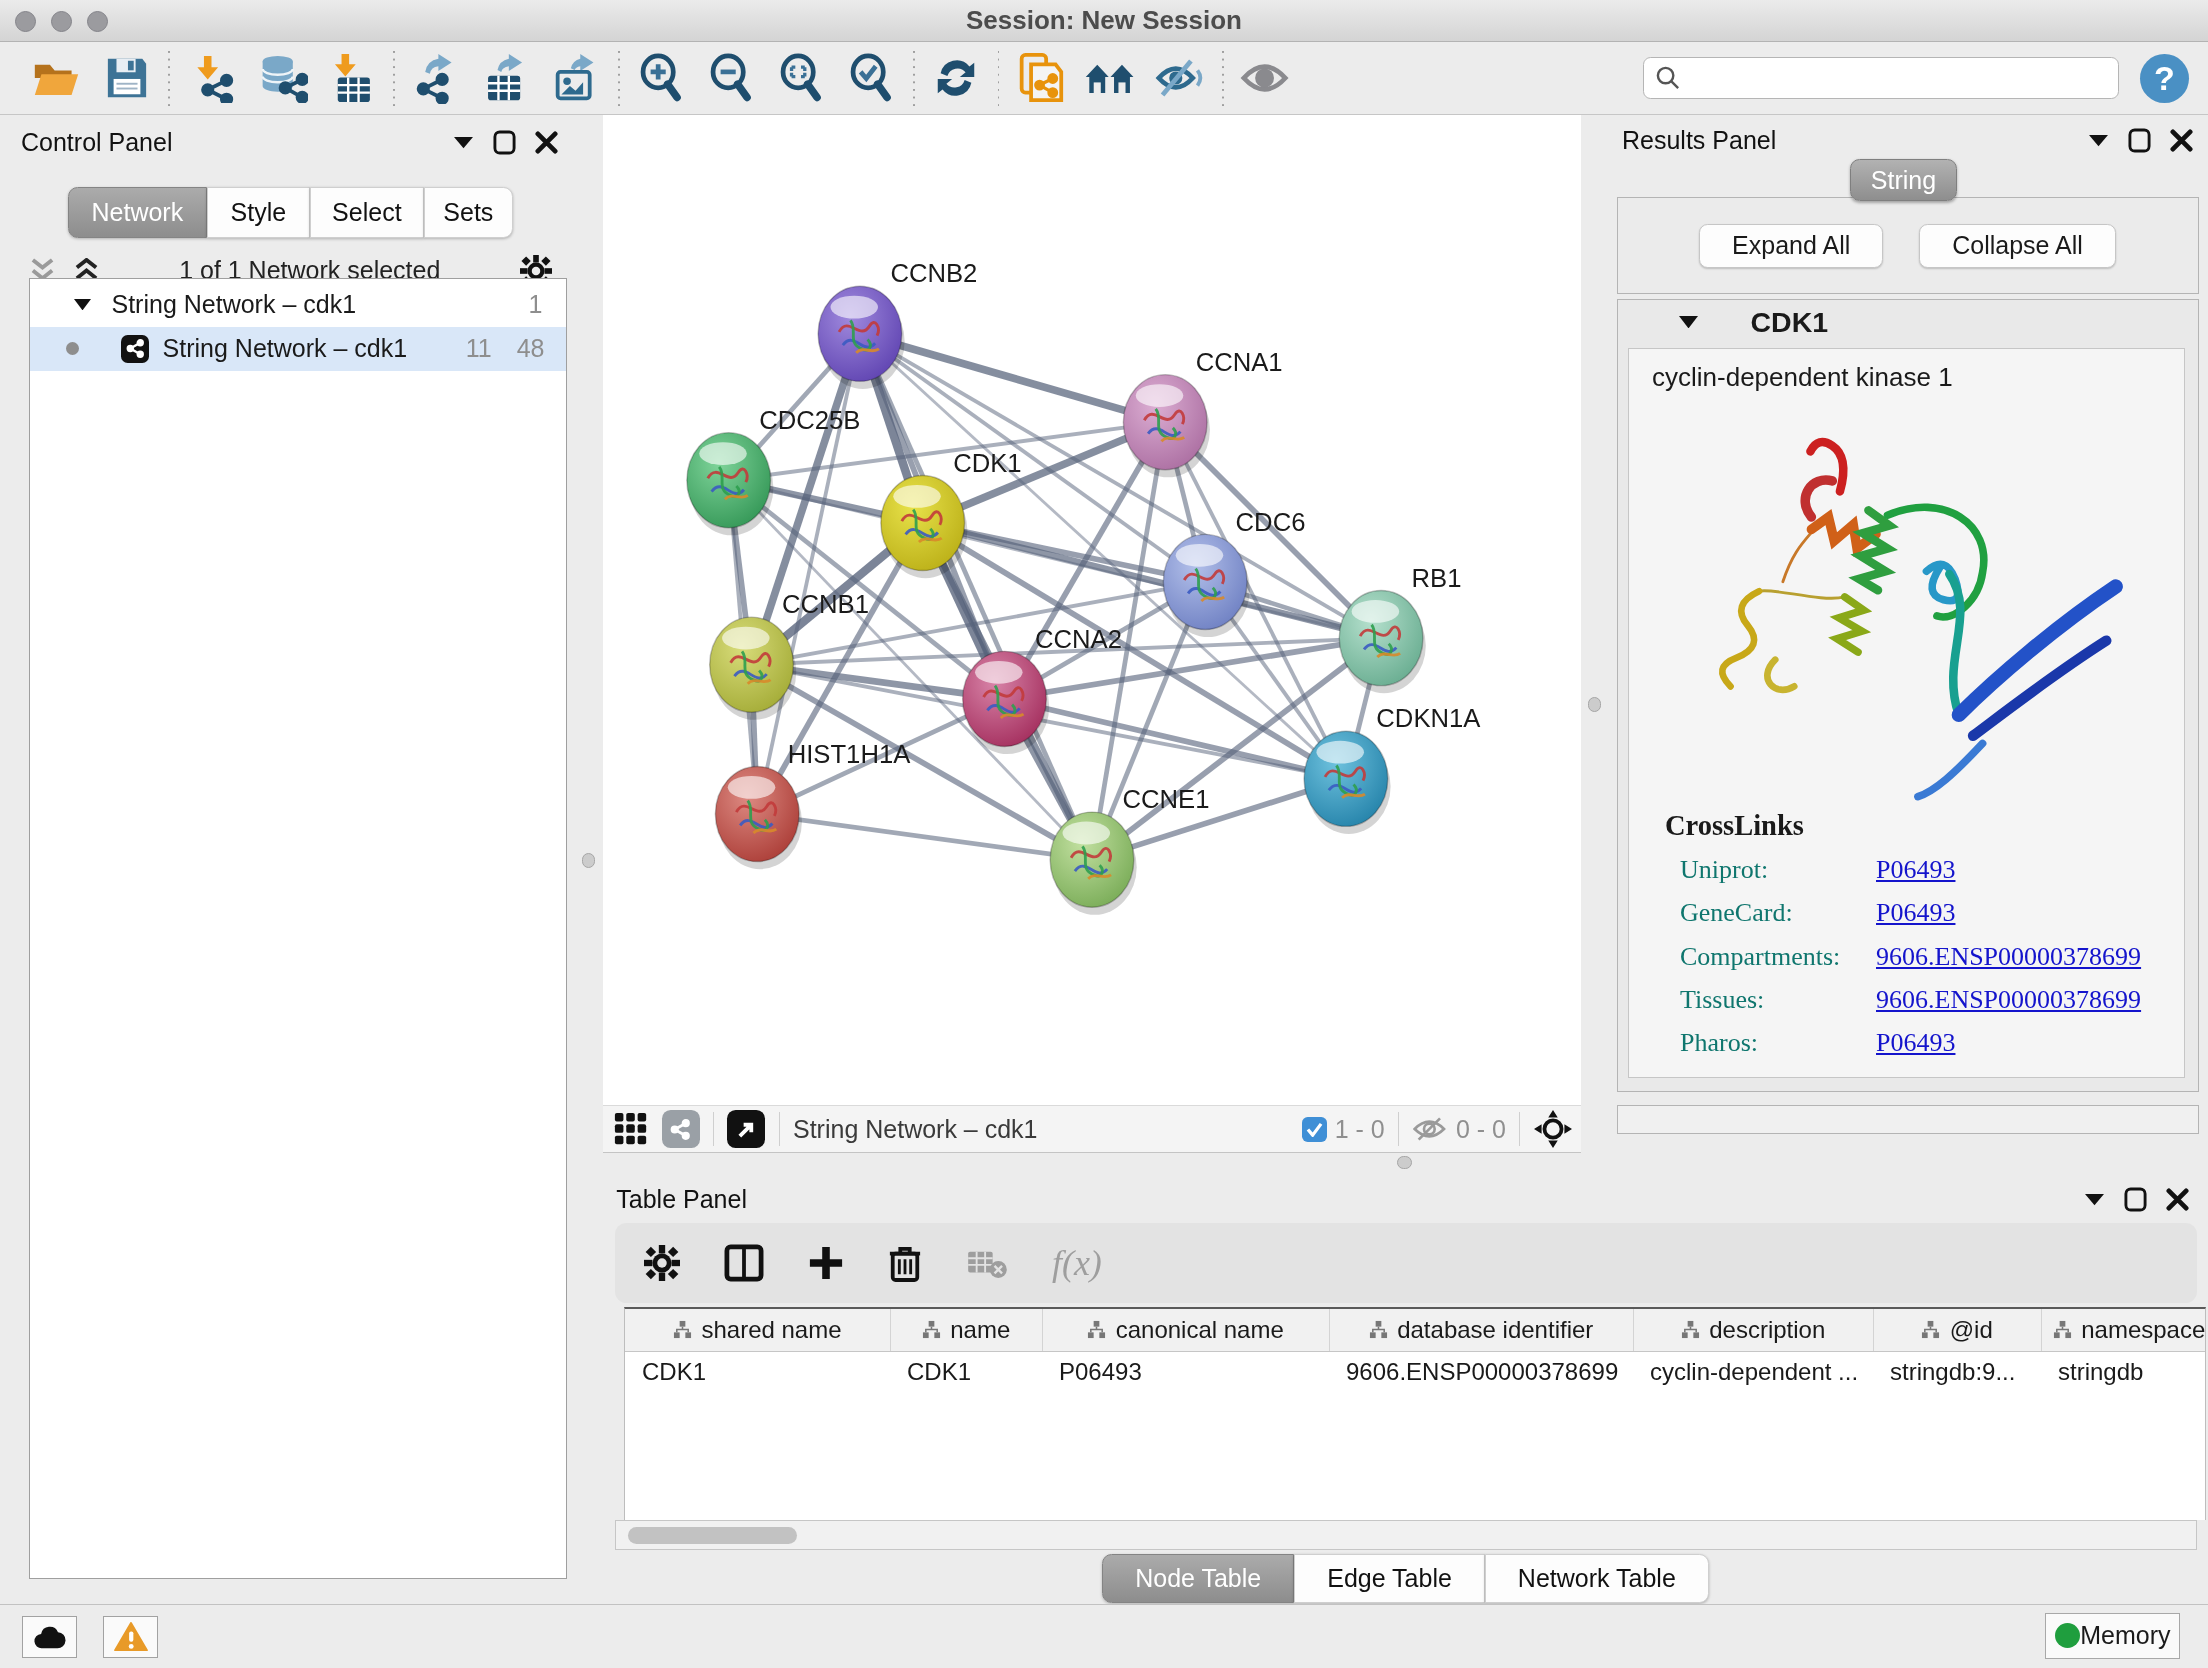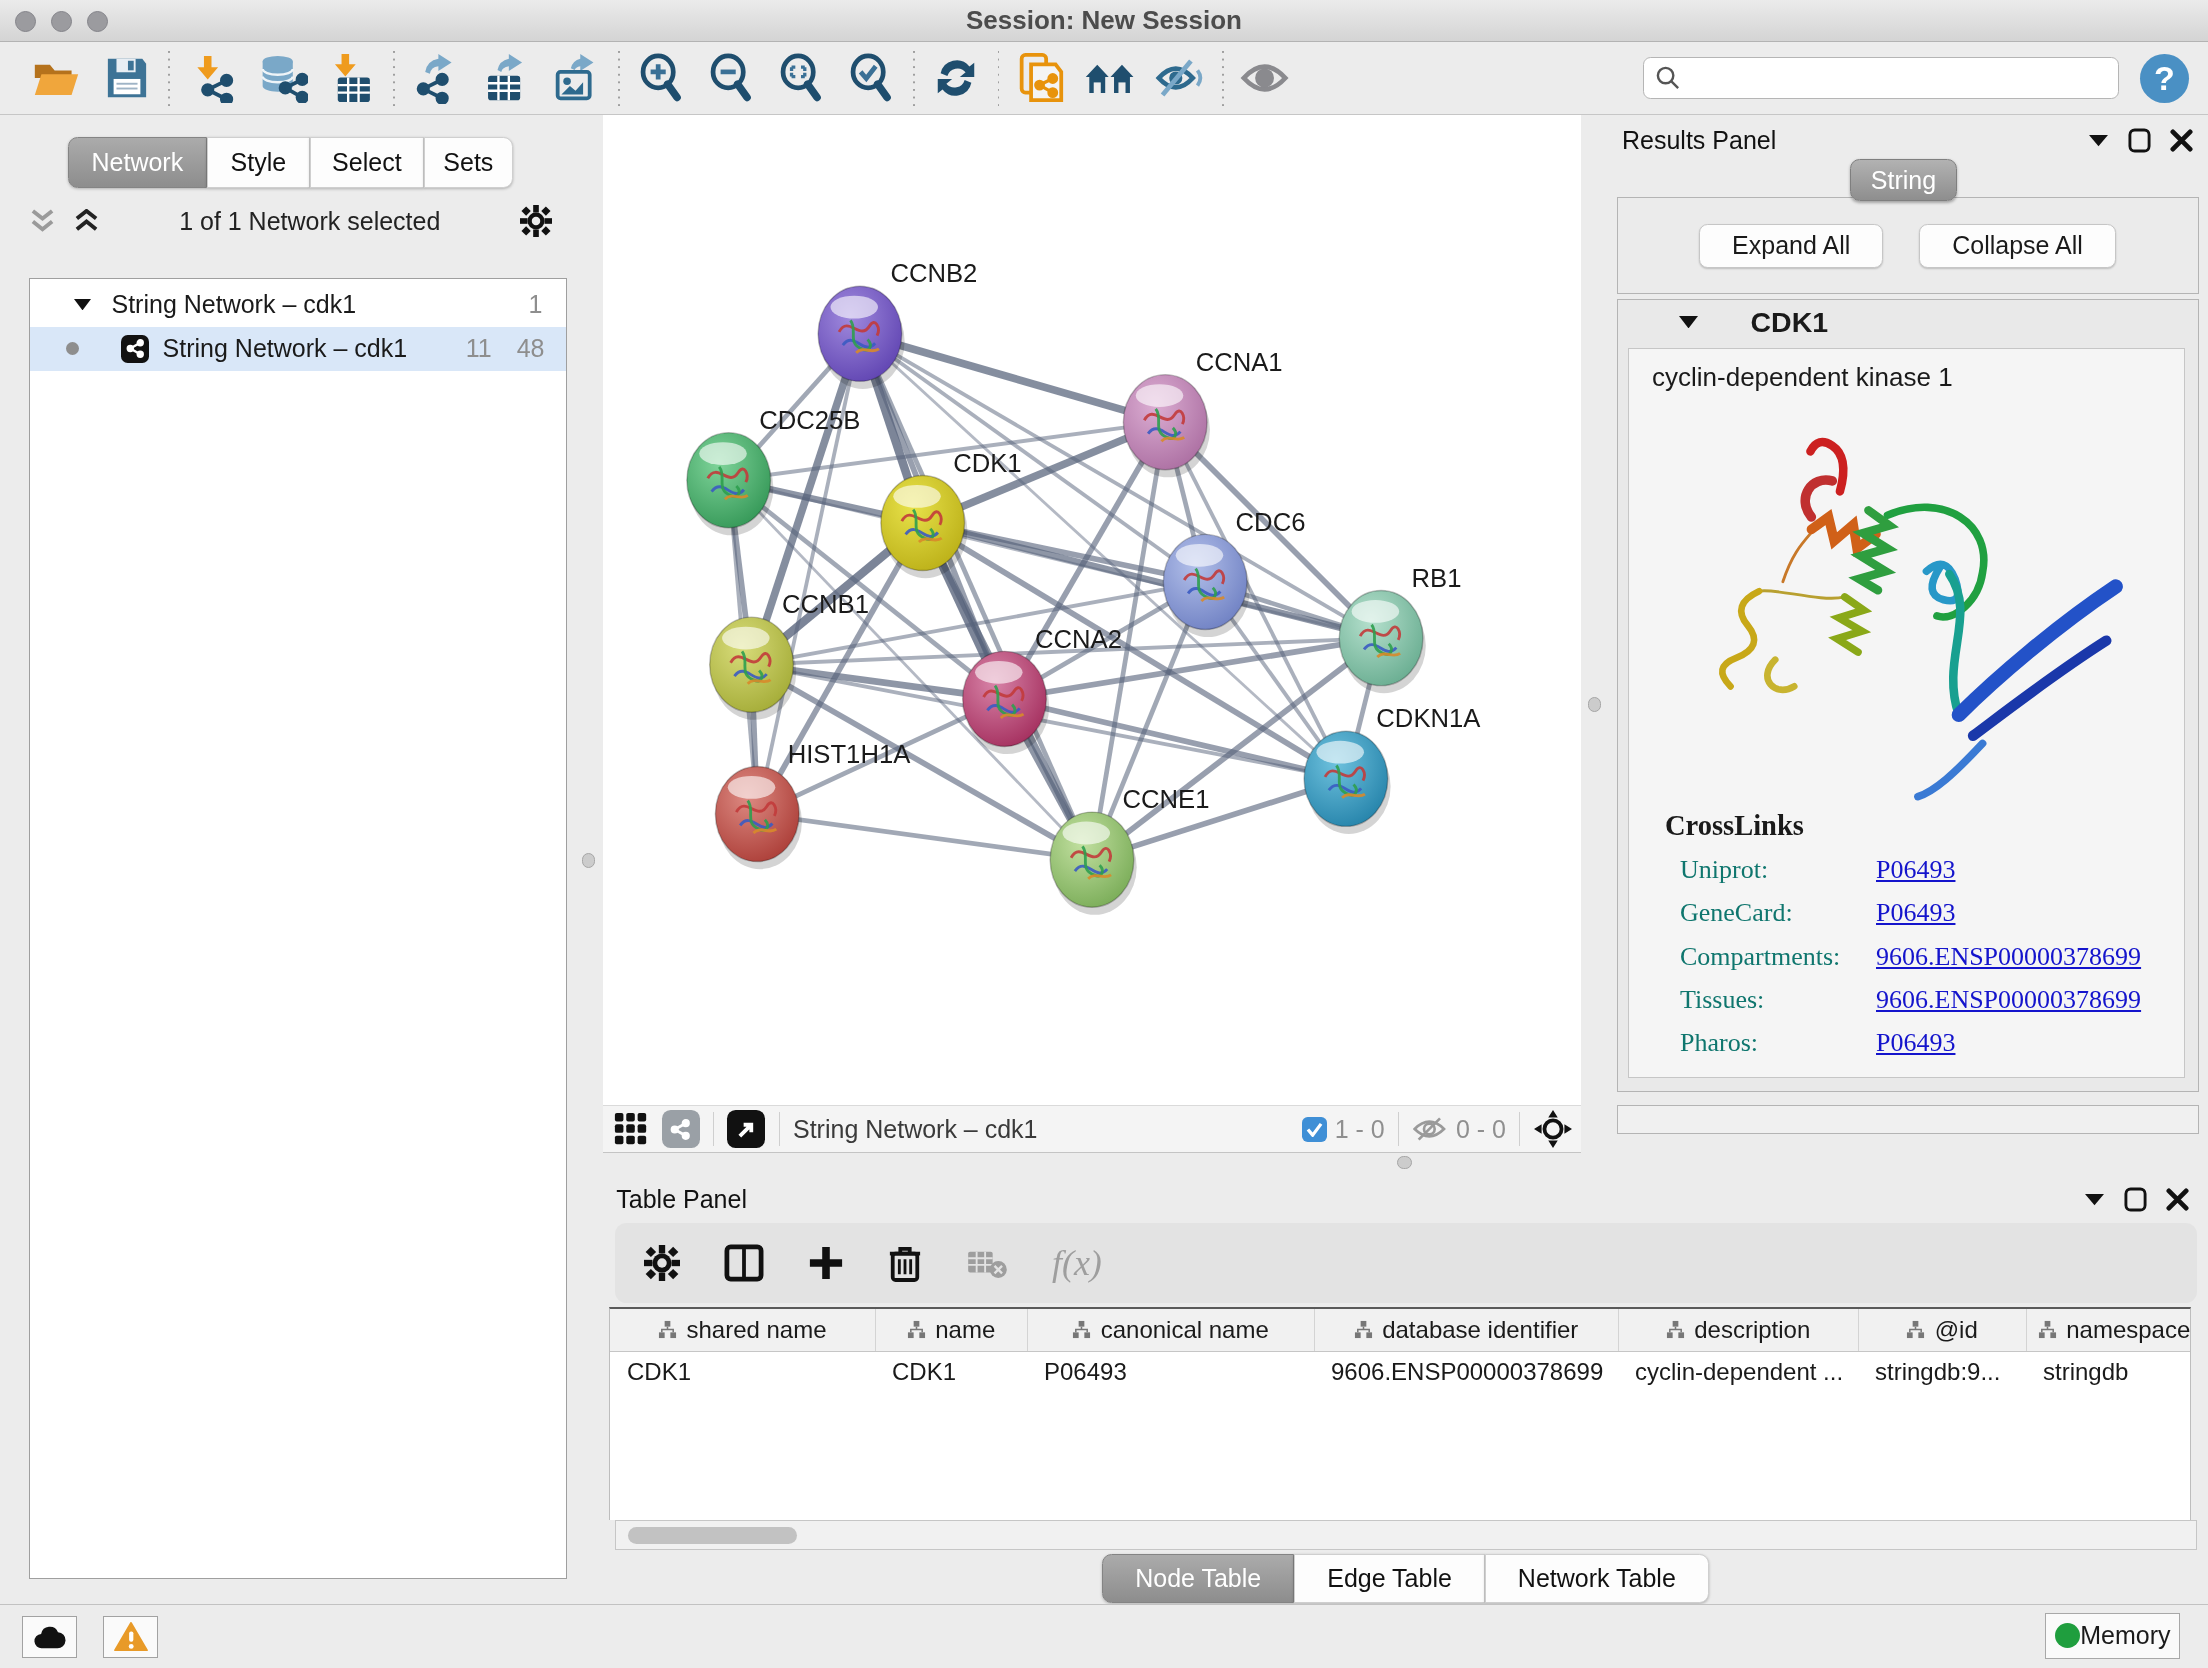--- a/index.html
+++ b/index.html
@@ -92,21 +92,21 @@
   .xl-label { width:196px; color:#0f766e; }
   .xl-value { color:#1414cc; text-decoration:underline; }
   #rp-strip { position:absolute; left:9.5px; top:990px; width:582px; height:28.5px; background:#f0f0f0; border:1.9px solid #b4b4b4; }
 
   
   #table-panel { position:absolute; left:603px; top:1172px; width:1605px; height:432px; background:#ececec; }
   #table-panel .panel-header { padding:0 19px 0 13.3px; margin-top:5.7px; }
   #tp-toolbar { position:absolute; left:12.4px; top:51px; width:1582px; height:80px; background:#e3e3e3;
     border-radius:11.4px; display:flex; align-items:center; gap:44px; padding-left:28.5px; }
   #tp-fx { font-family:"Liberation Serif", serif; font-style:italic; font-size:36px; color:#9e9e9e; }
-  #tp-table-wrap { position:absolute; left:6px; top:135px; width:1582px; height:213px; background:#fff;
+  #tp-table-wrap { position:absolute; left:21px; top:135px; width:1582px; height:213px; background:#fff;
     border-top:2.9px solid #5a5a5a; border-left:1px solid #bdbdbd; border-right:1px solid #bdbdbd; overflow:hidden; }
   table { border-collapse:collapse; table-layout:fixed; width:1582px; }
   th { height:42px; background:#f1f1f1; border-bottom:1px solid #c6c6c6; border-right:1px solid #d4d4d4;
     font-weight:normal; font-size:24px; white-space:nowrap; overflow:hidden; }
   th .th-inner { display:flex; align-items:center; justify-content:center; gap:9.5px; }
   td { height:42px; font-size:24px; padding-left:17px; white-space:nowrap; overflow:hidden; }
   #tp-scroll { position:absolute; left:12.4px; top:348px; width:1582px; height:30px; background:#f1f1f1;
     border:1px solid #c6c6c6; }
   #tp-thumb { position:absolute; left:11.4px; top:5.7px; width:169px; height:17px; border-radius:8.6px; background:#c2c2c2; }
   #tp-tabs { position:absolute; left:0; top:382px; width:1605px; display:flex; justify-content:center; }
@@ -315,20 +315,34 @@
         </svg>
         <input id="search-input" value="" placeholder="" style="">
       </div>
       <div id="help-btn">
         <span>?</span>
       </div>
     </div>
   </div>
 
   <section id="control-panel">
+    <div class="panel-header">
+      <span class="panel-title">Control Panel</span>
+      <span class="panel-icons">
+        <svg width="21" height="13.3" viewBox="0 0 22 14">
+            <path d="M1 1 L11 13 L21 1 Z" fill="#111"></path>
+          </svg>
+        <svg width="23" height="25" viewBox="0 0 24 26">
+            <rect x="2" y="2" width="20" height="22" rx="5" fill="none" stroke="#111" stroke-width="3"></rect>
+          </svg>
+        <svg width="23" height="23" viewBox="0 0 24 24">
+            <path d="M3 3 L21 21 M21 3 L3 21" stroke="#111" stroke-width="5" stroke-linecap="round"></path>
+          </svg>
+      </span>
+    </div>
     <div id="cp-tabs">
         <div class="seg-tab active first" style="width: 139px;">
           <span>Network</span>
         </div>
         <div class="seg-tab" style="width: 103px;">
           <span>Style</span>
         </div>
         <div class="seg-tab" style="width: 114px;">
           <span>Select</span>
         </div>

